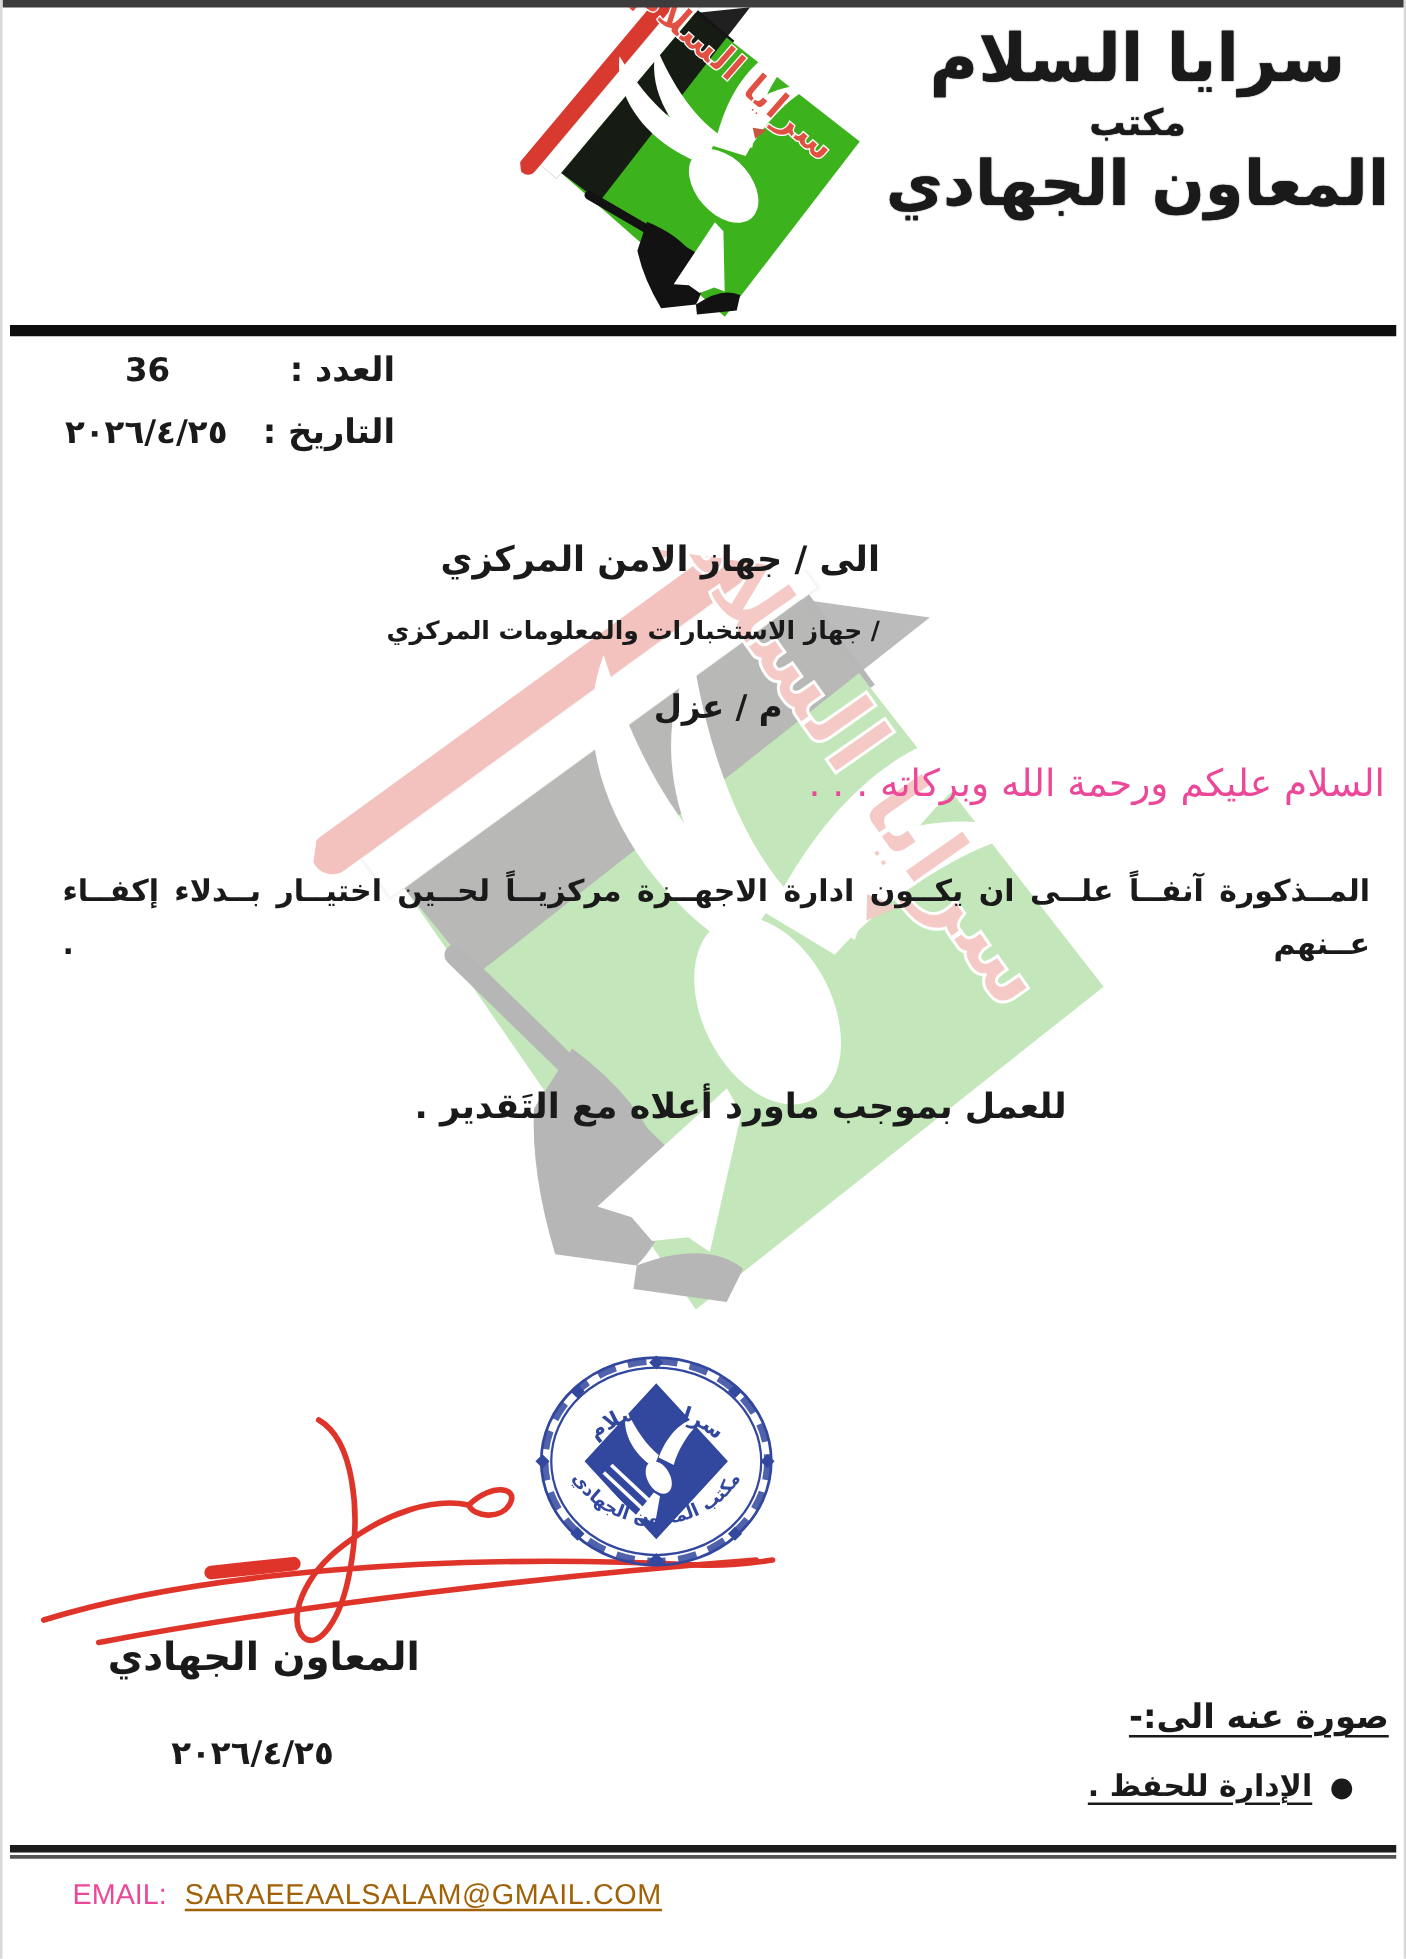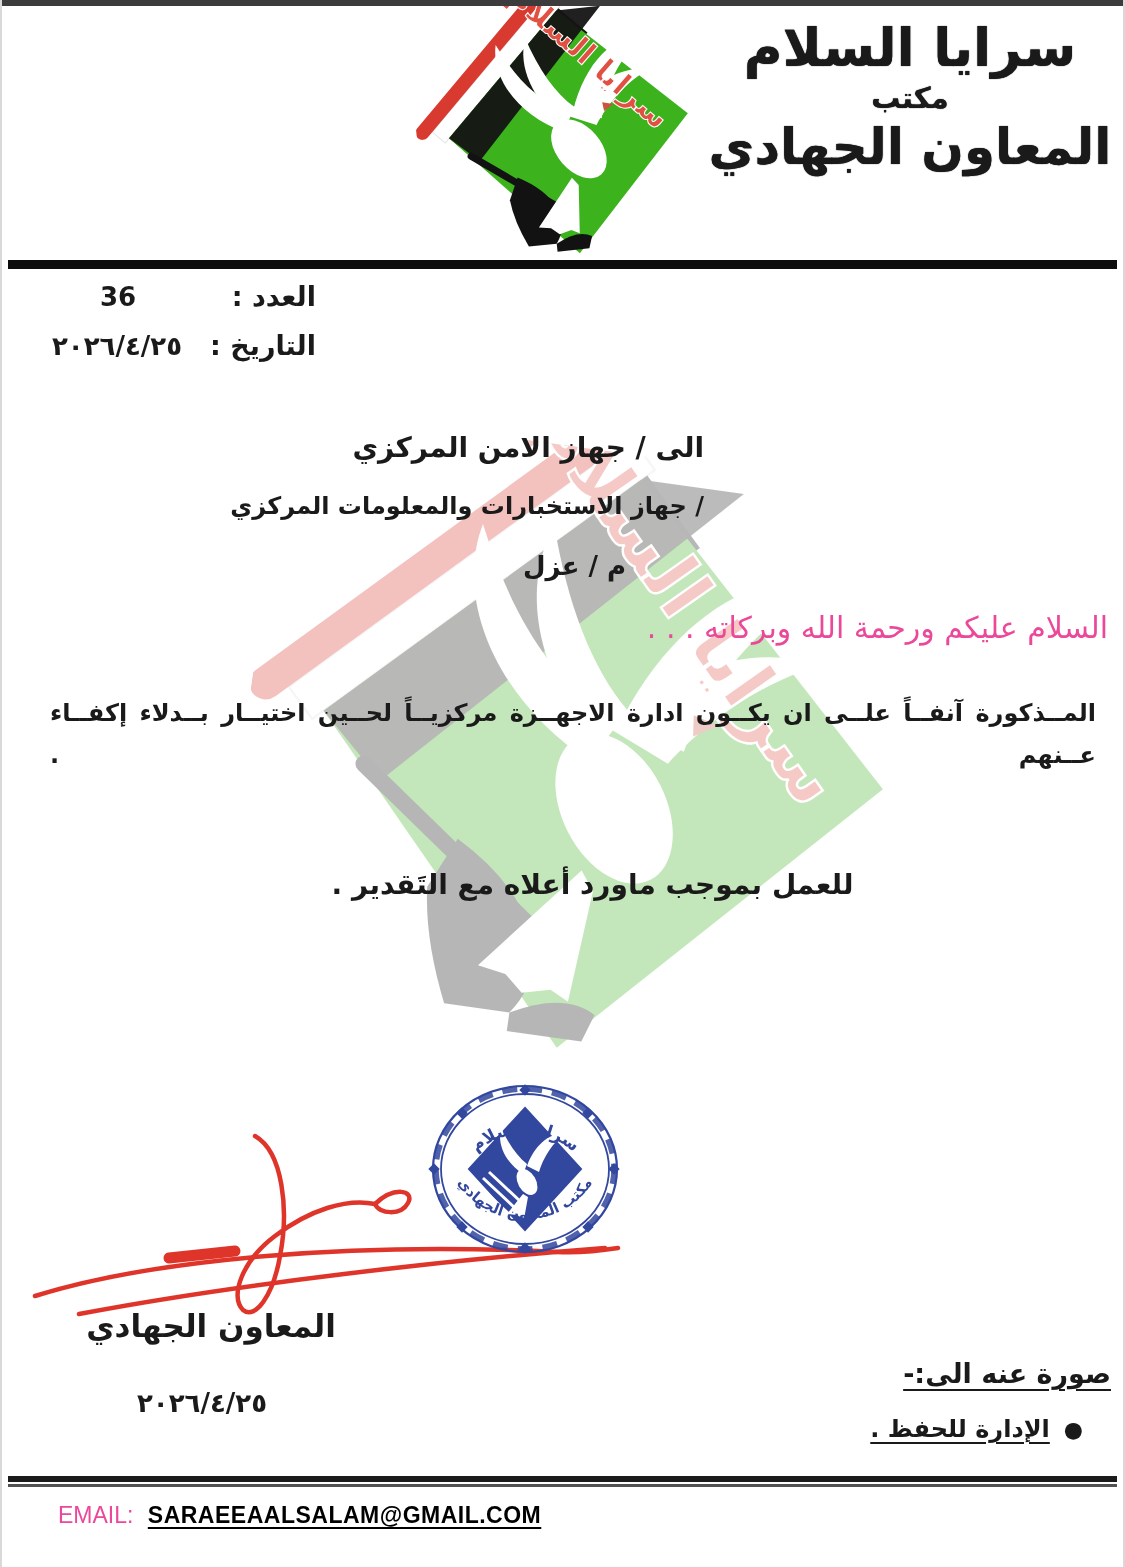--- a/index.html
+++ b/index.html
@@ -23,21 +23,21 @@
   .calligraphy .c3{font-size:50px;font-weight:bold;line-height:62px;text-shadow:0 0 1px #000;}
   .header-rule{top:260px;left:6px;right:6px;height:9px;background:#0d0d0d;z-index:3;}
   
   .meta{top:281px;left:52px;width:262px;direction:rtl;z-index:3;}
   .meta .row{display:flex;justify-content:space-between;align-items:baseline;margin-bottom:18px;}
   .meta .lbl{font-size:27px;font-weight:bold;}
   .meta .val{font-size:26px;font-weight:bold;width:128px;text-align:center;}
   
   .addressees{top:403px;right:419px;width:560px;direction:rtl;text-align:right;z-index:3;margin-top:28px;}
   .addressees .a1{font-size:28px;font-weight:bold;margin-bottom:28px;white-space:nowrap;}
-  .addressees .a2{font-size:24px;font-weight:bold;white-space:nowrap;}
+  .addressees .a2{font-size:20px;font-weight:bold;white-space:nowrap;}
   .subject{top:551px;left:30px;width:1085px;text-align:center;z-index:3;}
   .subject span{font-size:26px;font-weight:bold;direction:rtl;
                 text-underline-offset:7px;text-decoration-thickness:2.5px;}
   .greeting{top:610px;right:15px;direction:rtl;font-size:30px;z-index:3;white-space:nowrap;}
   
   .bodytext{top:692px;left:48px;width:1046px;direction:rtl;z-index:3;}
   .bodytext .bl{font-size:24px;font-weight:bold;line-height:42px;
                 text-align:justify;text-align-last:justify;}
   .closing{top:868px;left:60px;right:0;text-align:center;direction:rtl;
            font-size:28px;font-weight:bold;z-index:3;}
@@ -57,22 +57,22 @@
   .copyto .ct-item{margin-top:26px;margin-left:0;padding-left:0;font-size:24px;font-weight:bold;
                    display:flex;gap:14px;align-items:baseline;margin-right:28px;}
   .copyto .bullet{font-size:22px;}
   .copyto .ct-item-text{text-decoration:underline;text-underline-offset:5px;text-decoration-thickness:2px;text-align:right;}
   
   .footer-rule{top:1476px;left:6px;right:6px;height:2px;
                border-top:6px solid #1b1b1b;border-bottom:3px solid #525252;z-index:3;}
   .email-line{top:1502px;left:56px;z-index:3;
               font-family:"Liberation Sans","DejaVu Sans",sans-serif;font-size:23px;}
   .email-line .elabel{color:#ec4899;}
-  .email-line a{color:#000000;text-decoration:underline;text-underline-offset:4px;margin-left:8px;
-                letter-spacing:.5px;font-weight:bold;}
+  .email-line a{color:#a16207;text-decoration:underline;text-underline-offset:4px;margin-left:8px;
+                letter-spacing:.5px;}
 </style>
 </head>
 <body>
 
 <div class="page">
 
   <svg width="0" height="0" style="position:absolute" aria-hidden="true">
     <defs>
       <symbol id="logo-sym" viewBox="0 0 300 262">
 

